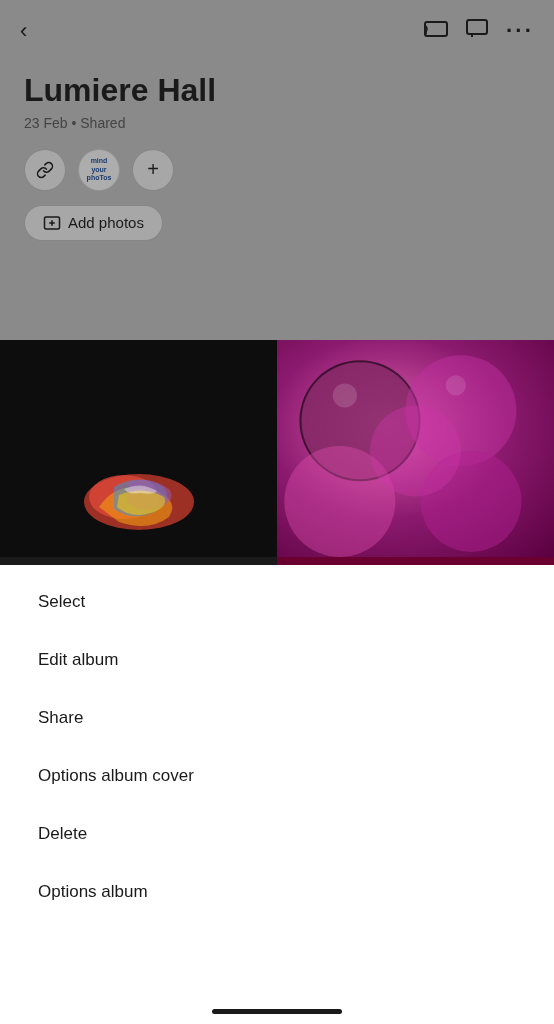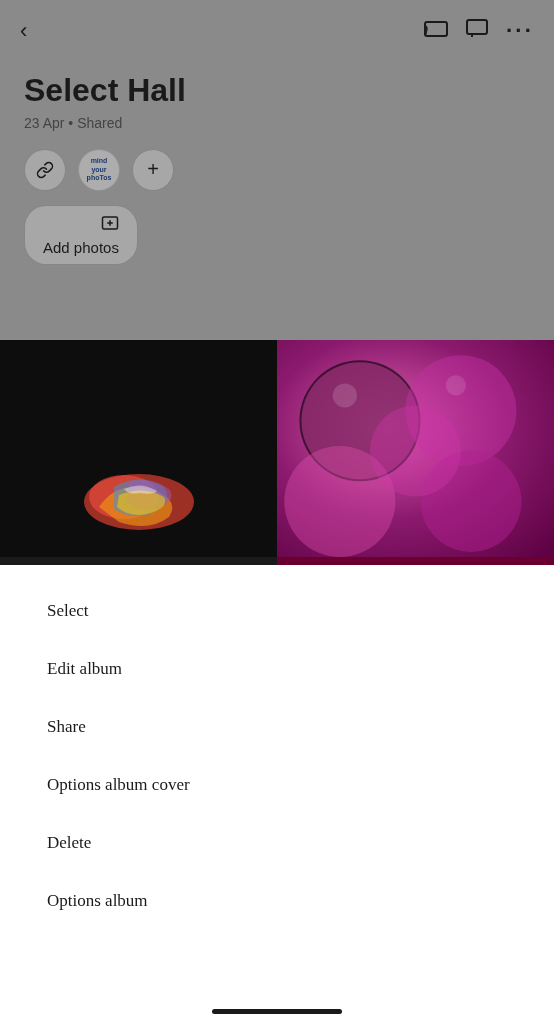--- a/index.html
+++ b/index.html
@@ -100,31 +100,30 @@
       justify-content: center;
       font-size: 8px;
       font-weight: 700;
       color: #1a3a6e;
       line-height: 1.1;
       text-align: center;
     }
 
     .add-photos-btn {
       display: flex;
-      align-items: flex-end;
+      align-items: flex-start;
       gap: 7px;
       background: rgba(255,255,255,0.25);
       border: 1.5px solid rgba(0,0,0,0.2);
       border-radius: 22px;
       padding: 8px 18px;
       cursor: pointer;
       font-size: 15px;
       color: #1a1a1a;
       font-weight: 500;
-      flex-direction: column;
     }
 
     
     .photo-grid {
       width: 100%;
       height: 225px;
       display: flex;
       flex-direction: column;
       position: relative;
     }
@@ -176,22 +175,21 @@
     }
 
     .strip-right {
       width: 50%;
       background: #6b0030;
     }
 
     
     .menu-list {
       background: #fff;
-      padding: 17px;
-      font-family: Liberation Serif, serif;
+      padding: 8px;
     }
 
     .menu-item {
       padding: 19px 30px;
       font-size: 17px;
       color: #1a1a1a;
       cursor: pointer;
       border-bottom: none;
     }
 
@@ -233,22 +231,22 @@
         <svg width="22" height="20" viewBox="0 0 22 20" fill="none">
           <rect x="1" y="1" width="20" height="14" rx="2" stroke="#1a1a1a" stroke-width="2" fill="none"></rect>
           <path d="M6 18 L6 15 L10 15" stroke="#1a1a1a" stroke-width="2" fill="none" stroke-linejoin="round"></path>
         </svg>
       </span>
       <span class="nav-icon" style="font-size:22px;letter-spacing:2px;font-weight:700;">···</span>
     </div>
   </div>
 
   <div class="album-info">
-    <div class="album-title">Select Hall</div>
-    <div class="album-meta">23 Apr • Shared</div>
+    <div class="album-title">Lumiere Hall</div>
+    <div class="album-meta">23 Feb • Shared</div>
   </div>
 
   <div class="album-actions">
     <div class="action-circle">
       <svg width="18" height="18" viewBox="0 0 24 24" fill="none">
         <path d="M10 13a5 5 0 0 0 7.54.54l3-3a5 5 0 0 0-7.07-7.07l-1.72 1.71" stroke="#1a1a1a" stroke-width="2" stroke-linecap="round"></path>
         <path d="M14 11a5 5 0 0 0-7.54-.54l-3 3a5 5 0 0 0 7.07 7.07l1.71-1.71" stroke="#1a1a1a" stroke-width="2" stroke-linecap="round"></path>
       </svg>
     </div>
     <div class="avatar-circle">

